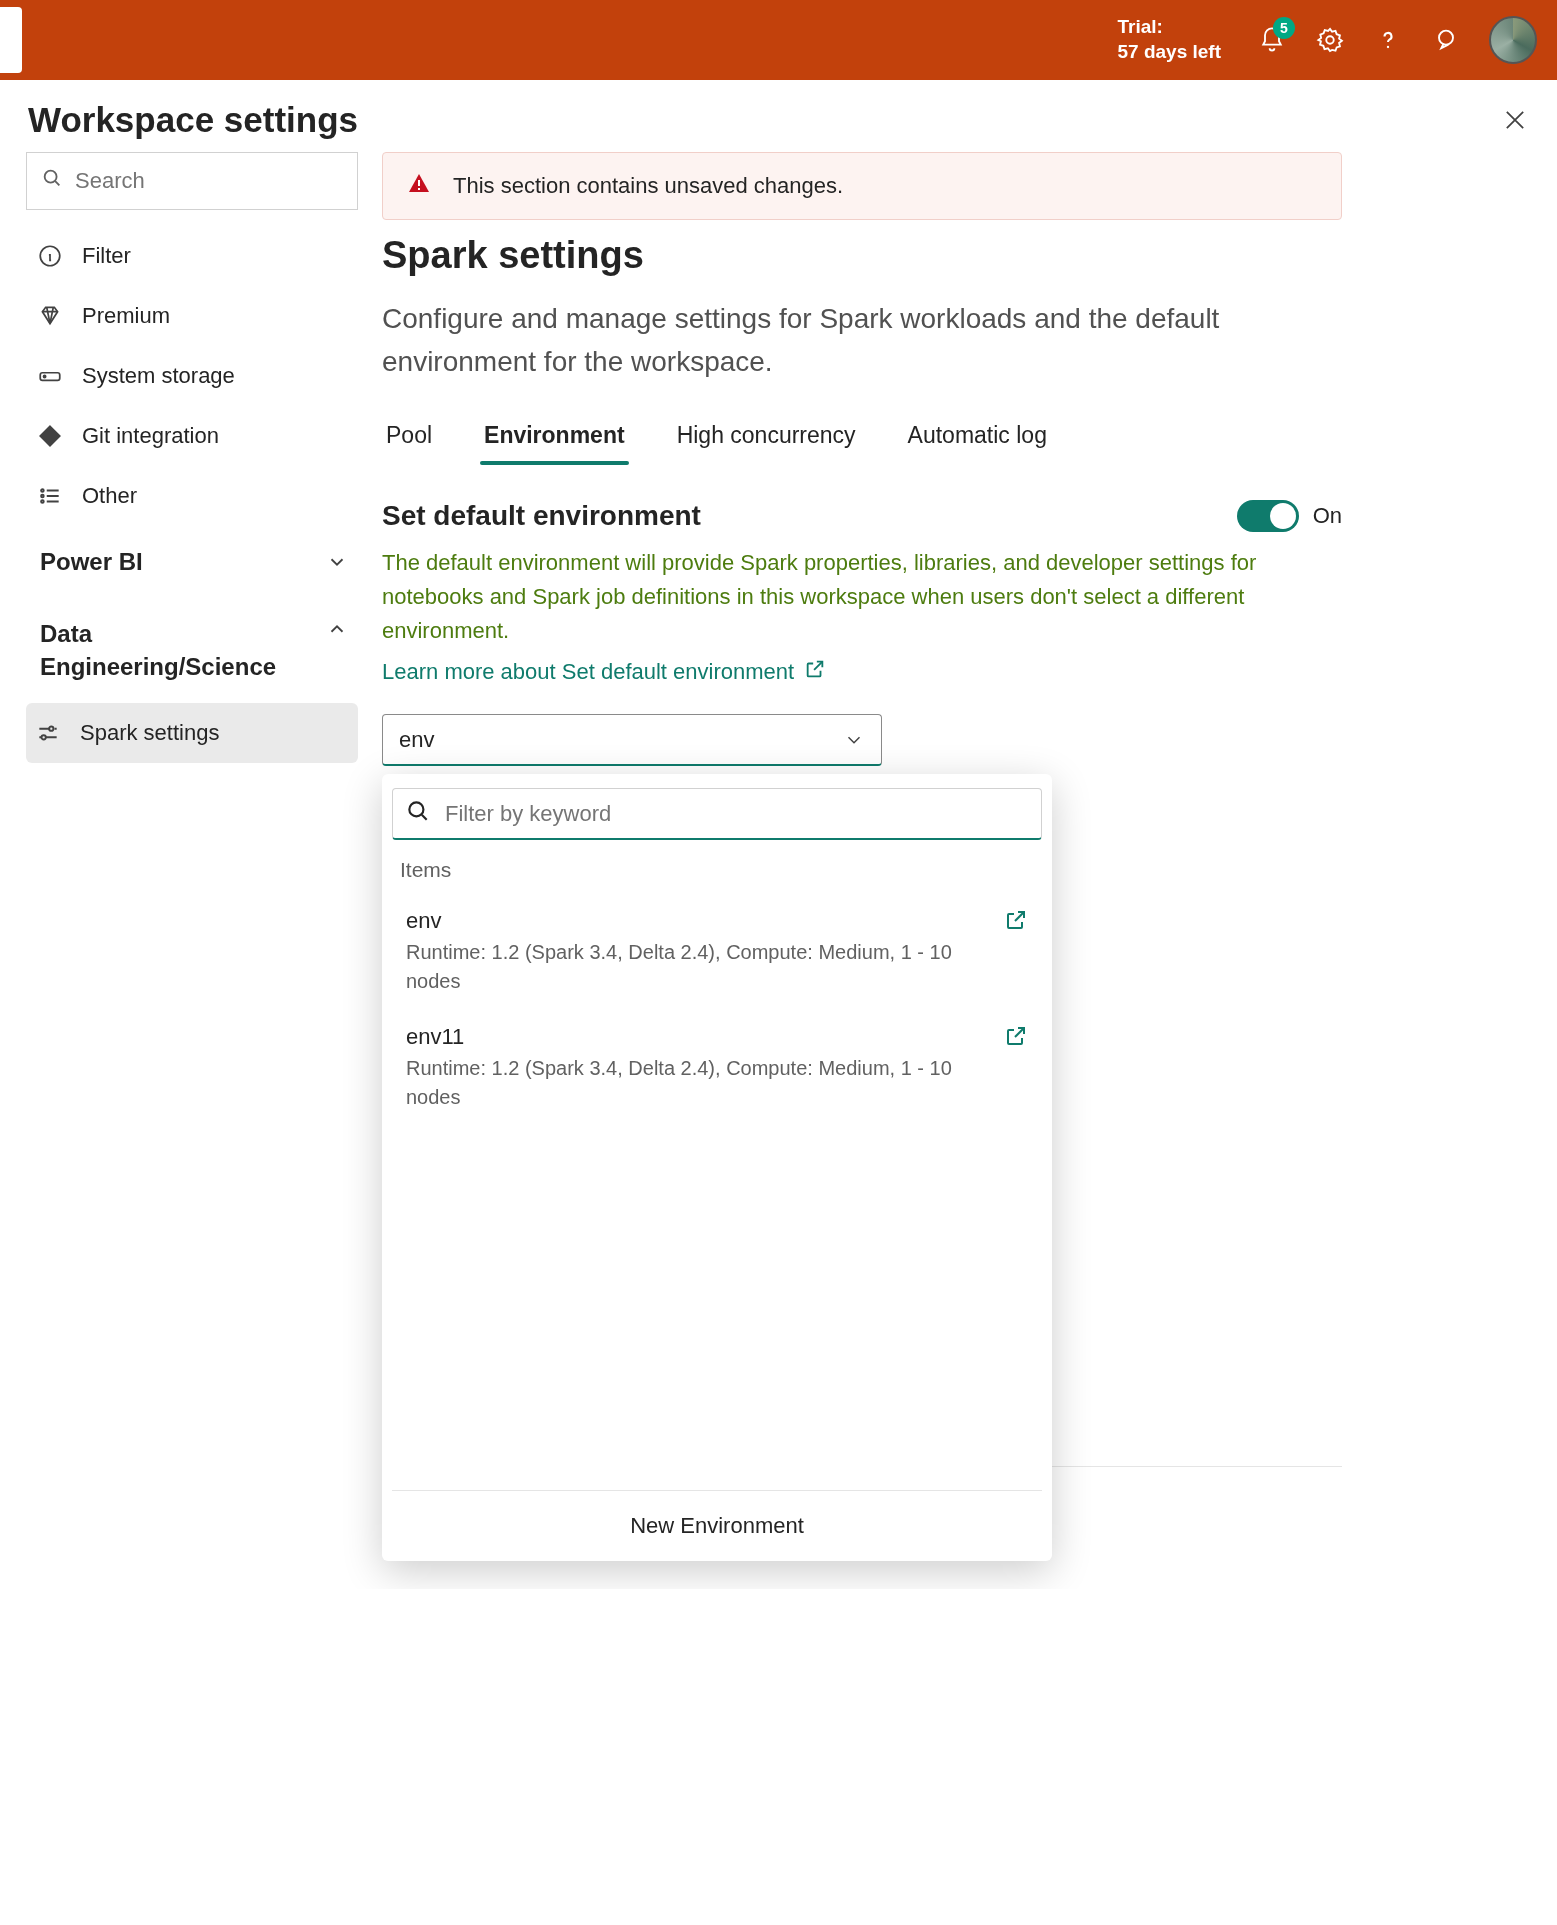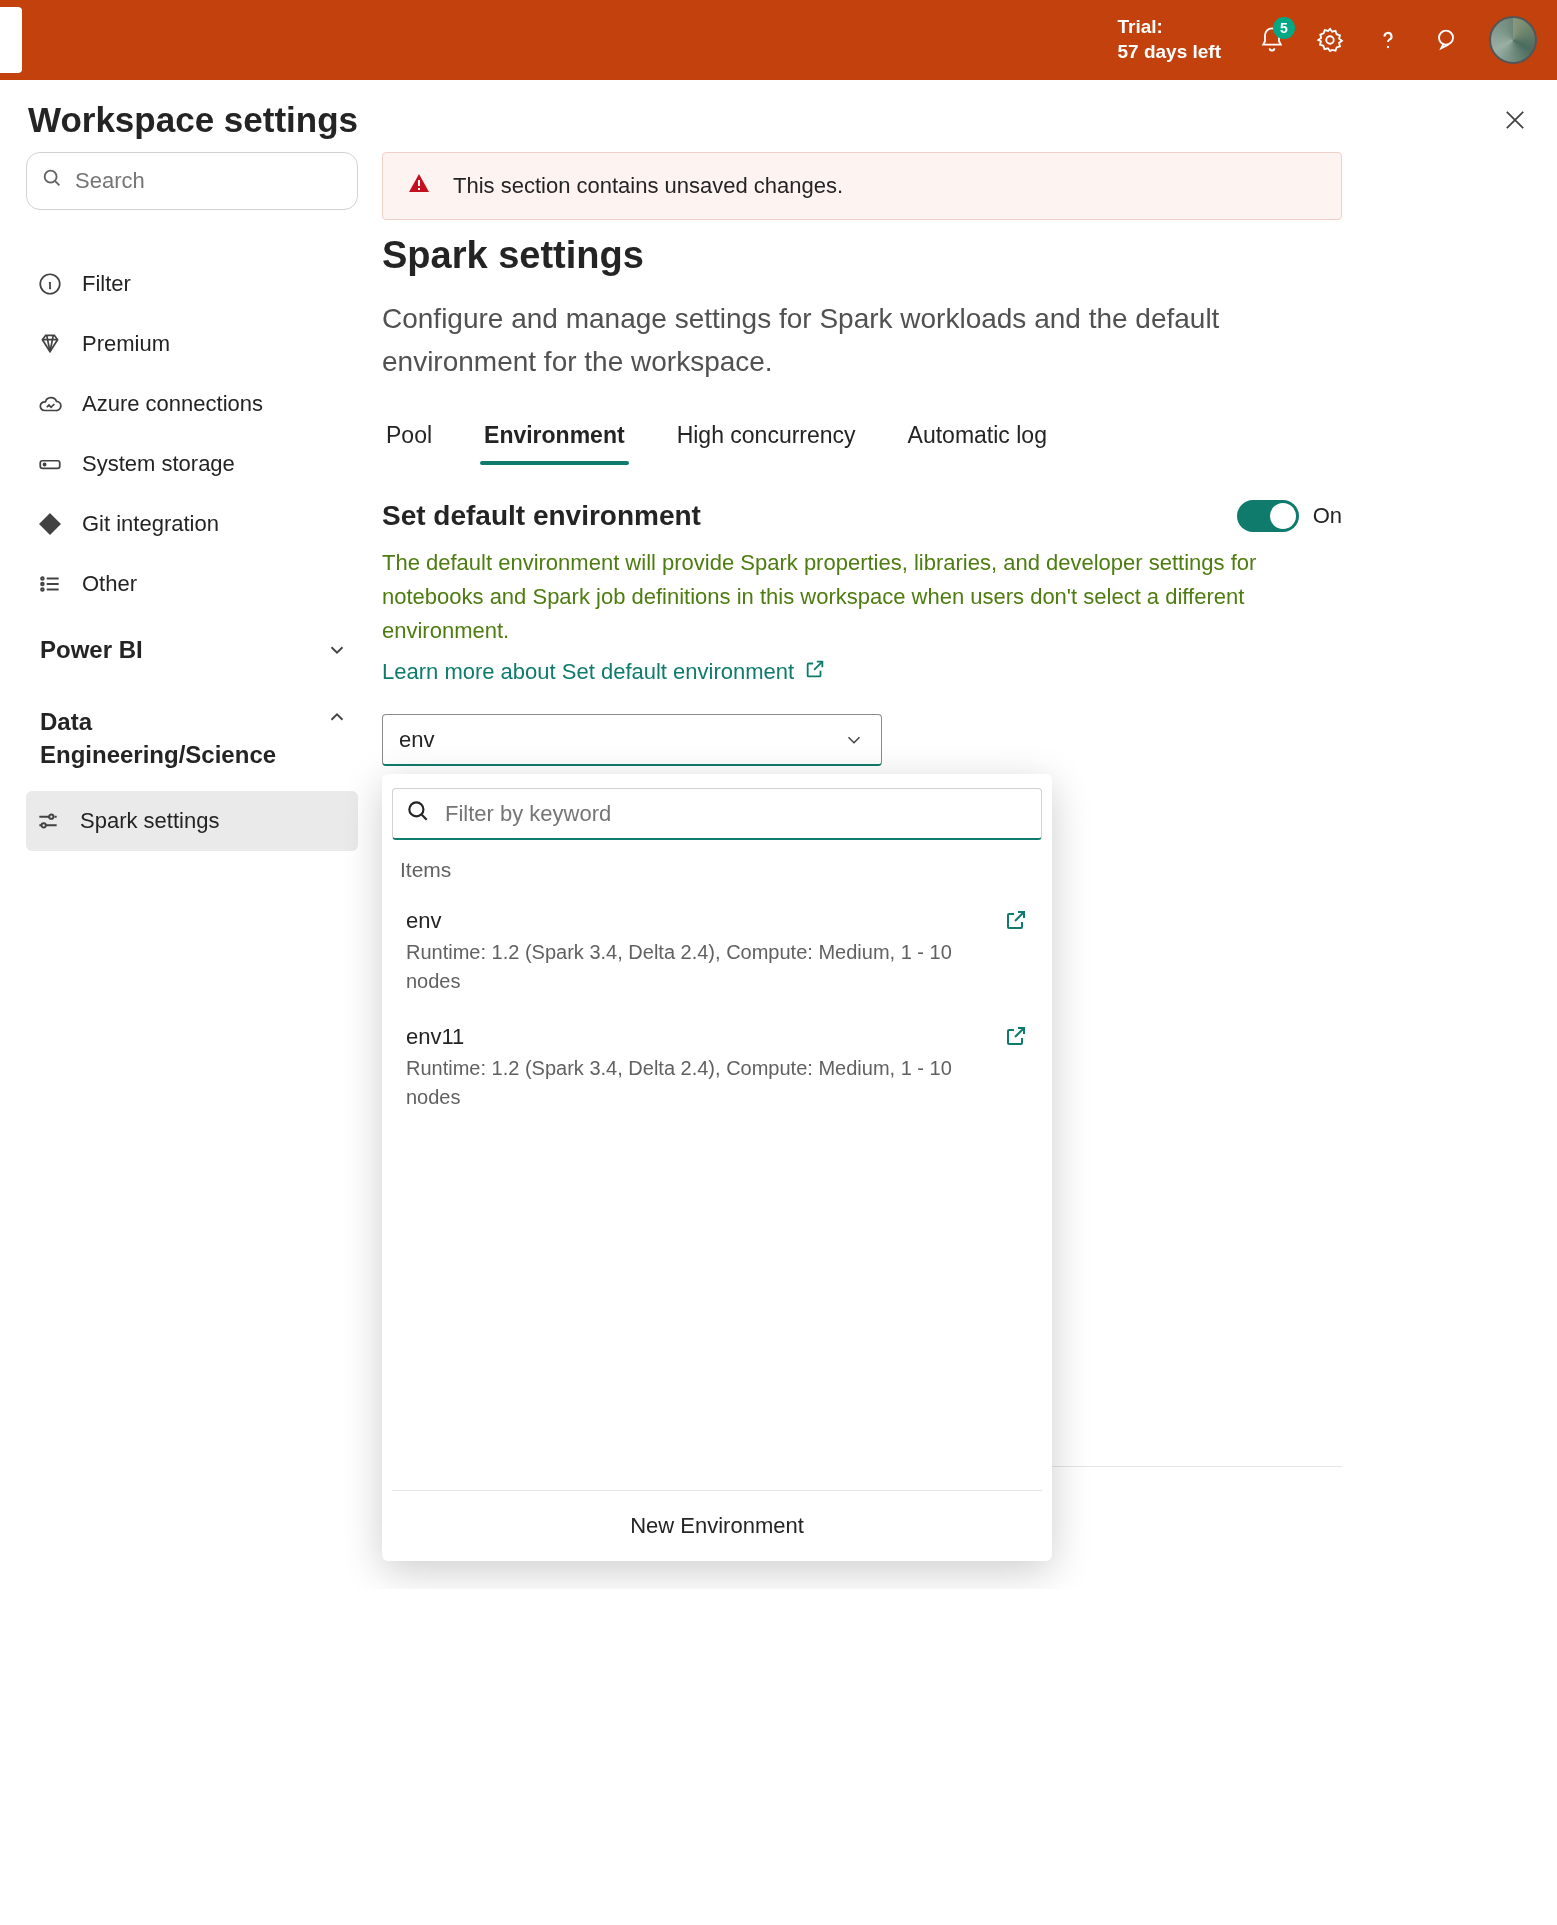--- a/index.html
+++ b/index.html
@@ -57,22 +57,22 @@
     padding:20px 28px 12px 28px;
     gap:40px;
   }
   .titlebar h1{font-size:35px;font-weight:700;margin:0;}
   .close-x{width:28px;height:28px;cursor:pointer;}
   .close-x svg{width:100%;height:100%;}
   .body{display:flex;gap:24px;padding:0 0 0 26px;}
   
   .sidebar{width:332px;flex-shrink:0;}
   .search{
-    border:1px solid var(--border);border-radius:14px;height:58px;
-    display:flex;align-items:center;padding:0 14px;gap:10px;margin-bottom:44px;
+    border:1px solid var(--border);border-radius:0;height:58px;
+    display:flex;align-items:center;padding:0 14px;gap:10px;margin-bottom:16px;
   }
   .search input{border:none;outline:none;font-size:22px;flex:1;background:transparent;}
   .nav-item{
     display:flex;align-items:center;gap:18px;padding:16px 10px;border-radius:6px;
     cursor:pointer;
   }
   .nav-item.selected{background:var(--selected);}
   .nav-item .ico{width:28px;height:28px;display:flex;align-items:center;justify-content:center;stroke:#424242;fill:none;}
   .nav-item .ico svg{width:26px;height:26px;}
   .nav-group{
@@ -215,29 +215,20 @@
         <span>Filter</span>
       </div>
       <div class="nav-item">
         <span class="ico">
             <svg viewBox="0 0 24 24" stroke-width="1.6">
               <path d="M5 8l3-4h8l3 4-7 11z"></path>
               <path d="M5 8h14M9 4l3 15M15 4l-3 15"></path>
             </svg>
           </span>
         <span>Premium</span>
-      </div>
-      <div class="nav-item">
-        <span class="ico">
-            <svg viewBox="0 0 24 24" stroke-width="1.6">
-              <path d="M7 18a4 4 0 1 1 .7-7.95A5.5 5.5 0 0 1 18 9.5 3.5 3.5 0 0 1 17.5 18z"></path>
-              <path d="M9 15l2-2 2 2 3-3"></path>
-            </svg>
-          </span>
-        <span>Azure connections</span>
       </div>
       <div class="nav-item">
         <span class="ico">
             <svg viewBox="0 0 24 24" stroke-width="1.6">
               <rect x="3" y="9" width="18" height="7" rx="2"></rect>
               <circle cx="7" cy="12.5" r="1" fill="#424242"></circle>
             </svg>
           </span>
         <span>System storage</span>
       </div>

